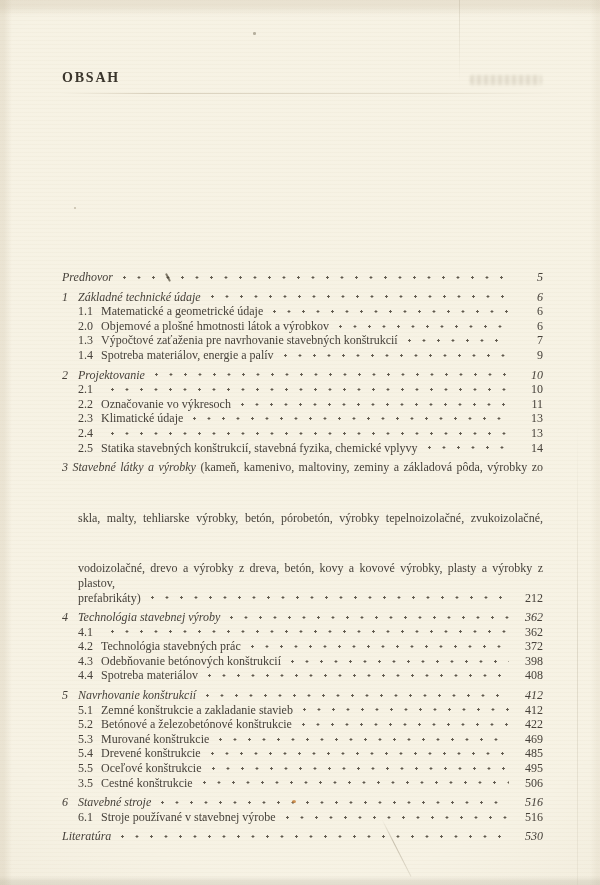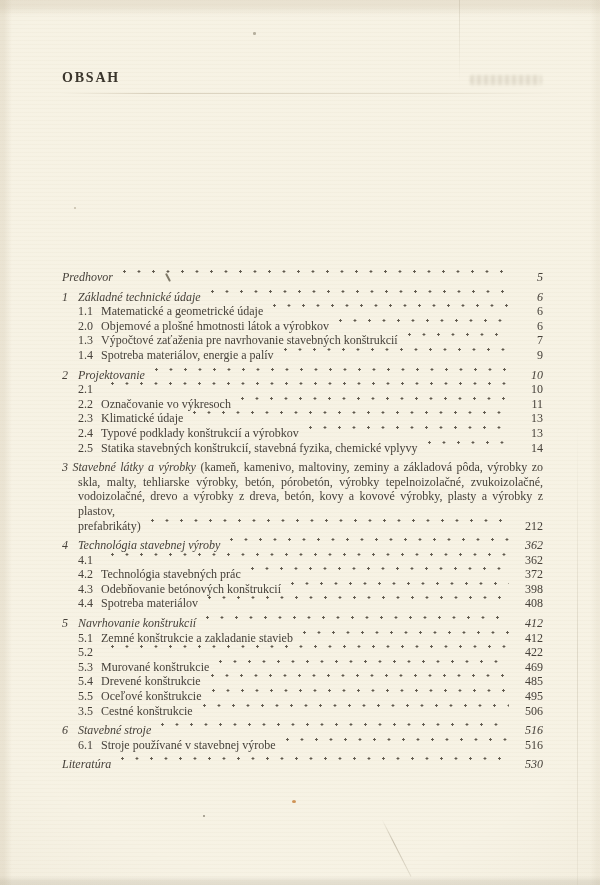--- a/index.html
+++ b/index.html
@@ -30,36 +30,36 @@
   }
   .ghost-text{
     position:absolute;left:470px;top:75px;width:72px;height:10px;border-radius:2px;
     background:repeating-linear-gradient(90deg, rgba(143,131,107,.55) 0 4px, rgba(143,131,107,.08) 4px 7px);
     filter:blur(1.6px);opacity:.38;
   }
   .toc{
     position:absolute;left:62px;right:57px;top:265px;
     font-size:12px;
   }
-  .row{display:flex;align-items:flex-start;line-height:14.6px;}
+  .row{display:flex;align-items:center;line-height:14.6px;}
   .row.top{margin-top:5px;font-style:italic;}
   .row .num{flex:0 0 16px;}
   .row.sub{padding-left:16px;}
   .row.sub .num{flex:0 0 23px;}
   .lbl{white-space:nowrap;}
   .leader{
     flex:1 1 auto;min-width:12px;height:3px;margin:0 7px 0 10px;
     background-image:radial-gradient(circle at 1.5px 1.5px, rgba(74,67,55,.88) 0 1.1px, rgba(0,0,0,0) 1.3px);
     background-size:14.5px 3px;background-repeat:repeat-x;
   }
   .pg{flex:0 0 27px;text-align:right;}
   
   .s3{margin-top:5px;}
   .s3 .justline{text-align:justify;text-align-last:justify;line-height:14.6px;}
-  .s3 .cont{padding-left:16px;}
+  .s3 .cont{padding-left:16px;margin-top:36px;}
   .it{font-style:italic;}
   
   .stray-mark{
     position:absolute;left:167px;top:273px;width:1.6px;height:9px;border-radius:1px;
     background:#57503f;transform:rotate(-28deg);opacity:.75;
   }
   .speck{position:absolute;border-radius:50%;}
   .speck-orange{left:292px;top:800px;width:4px;height:3px;background:#c8823c;opacity:.85;}
   .speck-dark1{left:203px;top:815px;width:2px;height:2px;background:#6a6252;opacity:.7;}
   .speck-dark2{left:253px;top:32px;width:2.5px;height:2.5px;background:#8a8270;opacity:.6;}
@@ -147,21 +147,20 @@
     <span class="pg">11</span>
   </div>
   <div class="row sub">
     <span class="num">2.3</span>
     <span class="lbl">Klimatické údaje</span>
     <span class="leader"></span>
     <span class="pg">13</span>
   </div>
   <div class="row sub">
     <span class="num">2.4</span>
-    <span class="lbl">Typové podklady konštrukcií a výrobkov</span>
     <span class="leader"></span>
     <span class="pg">13</span>
   </div>
   <div class="row sub">
     <span class="num">2.5</span>
     <span class="lbl">Statika stavebných konštrukcií, stavebná fyzika, chemické vplyvy</span>
     <span class="leader"></span>
     <span class="pg">14</span>
   </div>
 
@@ -217,20 +216,21 @@
     <span class="pg">412</span>
   </div>
   <div class="row sub">
     <span class="num">5.1</span>
     <span class="lbl">Zemné konštrukcie a zakladanie stavieb</span>
     <span class="leader"></span>
     <span class="pg">412</span>
   </div>
   <div class="row sub">
     <span class="num">5.2</span>
+    <span class="lbl">Betónové a železobetónové konštrukcie</span>
     <span class="leader"></span>
     <span class="pg">422</span>
   </div>
   <div class="row sub">
     <span class="num">5.3</span>
     <span class="lbl">Murované konštrukcie</span>
     <span class="leader"></span>
     <span class="pg">469</span>
   </div>
   <div class="row sub">

